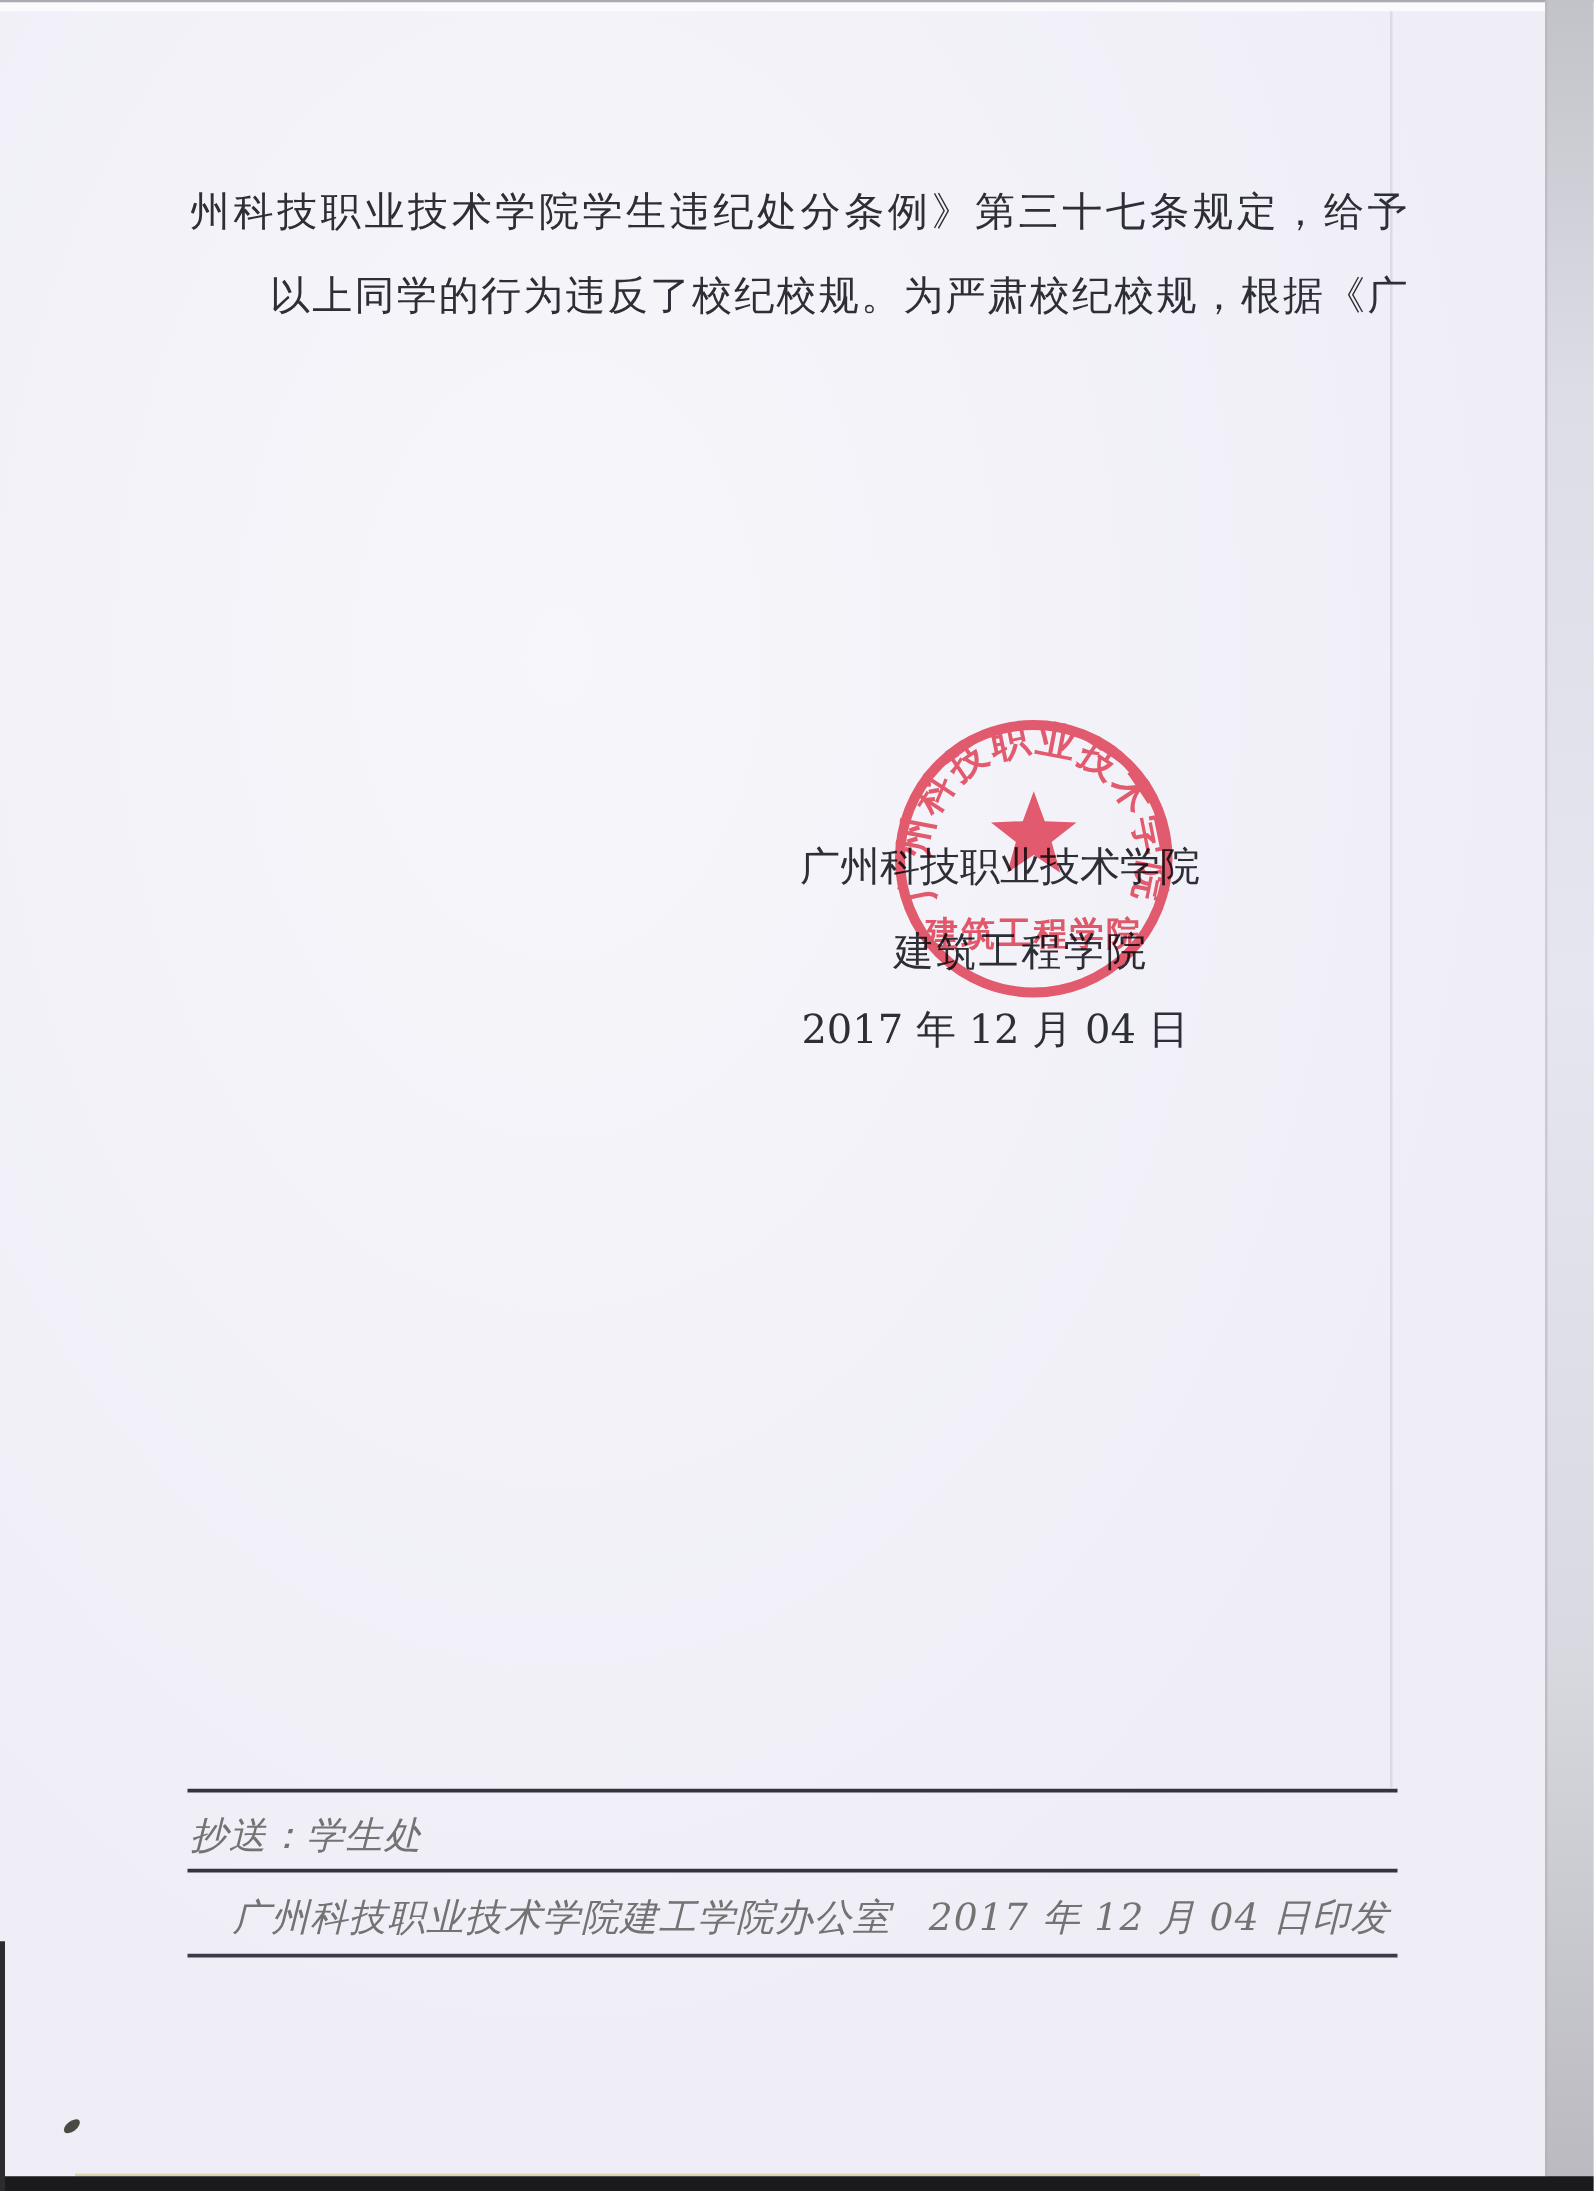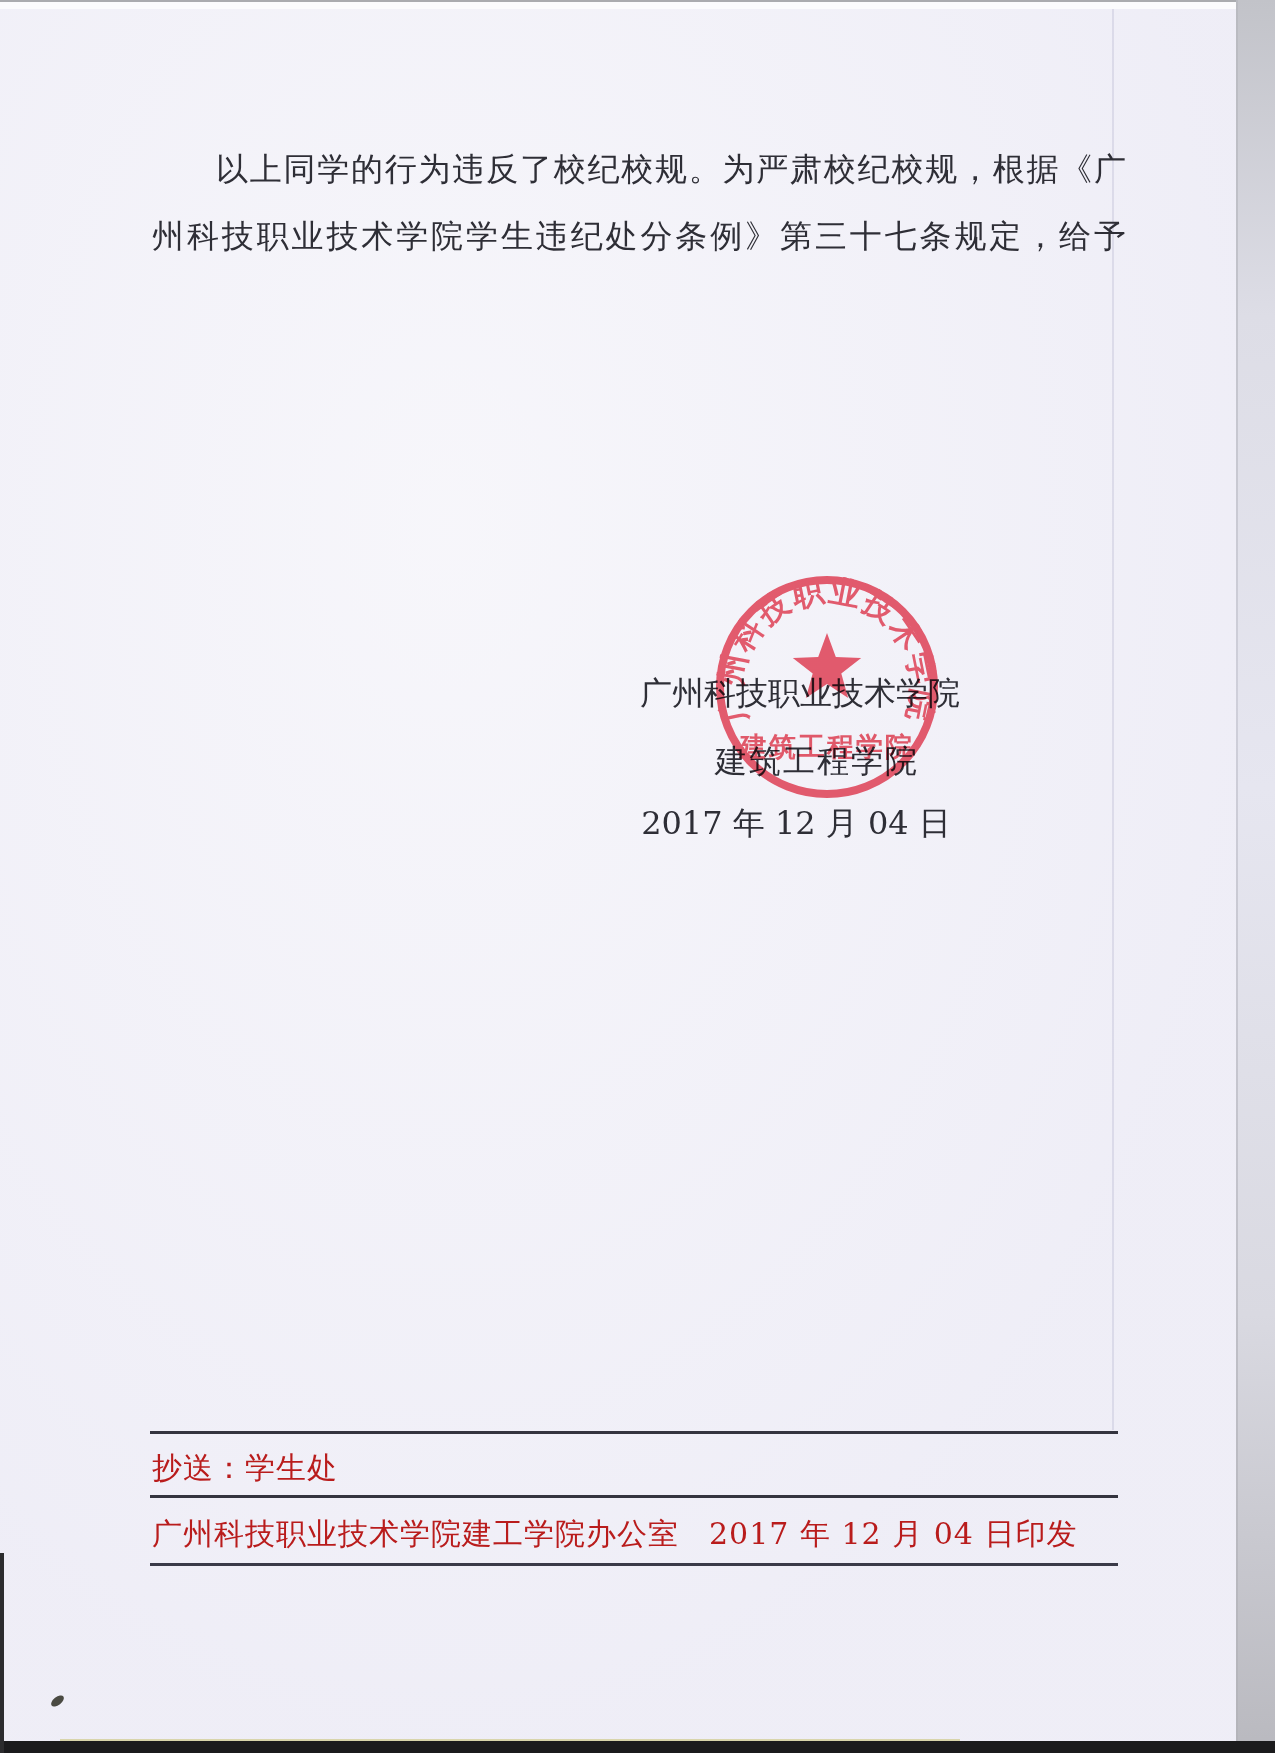--- a/index.html
+++ b/index.html
@@ -53,35 +53,35 @@
   }
   .seal text, .seal textPath{
     font-family:"DejaVu Sans","Liberation Sans",sans-serif;font-weight:bold;
   }
 
   
   .rule{position:absolute;left:150px;width:968px;height:3px;background:#34343f;}
   .rule-1{top:1431px;}
   .rule-2{top:1495px;}
   .rule-3{top:1563px;background:#3a3a48;}
-  .footer-line{position:absolute;left:152px;font-size:30px;letter-spacing:1px;white-space:nowrap;color:#b91c1c;}
+  .footer-line{position:absolute;left:152px;font-size:30px;letter-spacing:1px;white-space:nowrap;color:#737373;font-style:italic;}
   .footer-copy{top:1448px;}
-  .footer-issue{top:1514px;}
+  .footer-issue{top:1514px;margin-left:34px;}
   .footer-issue .gap{display:inline-block;width:30px;}
 </style>
 </head>
 <body>
 
 <div class="paper-tint"></div>
 <div class="crease"></div>
 
 <div class="doc-body">
   <div>
+    <div class="line jline">州科技职业技术学院学生违纪处分条例》第三十七条规定，给予</div>
     <div class="line jline indent">以上同学的行为违反了校纪校规。为严肃校纪校规，根据《广</div>
-    <div class="line jline">州科技职业技术学院学生违纪处分条例》第三十七条规定，给予</div>
   </div>
 </div>
 
 <div class="sig sig-org1">广州科技职业技术学院</div>
 <div class="sig sig-org2">建筑工程学院</div>
 <div class="sig sig-date">2017 年 12 月 04 日</div>
 
 <svg class="seal" viewBox="0 0 230 230">
   <circle cx="115" cy="115" r="107" fill="none" stroke="#ec5164" stroke-width="8"></circle>
   <polygon fill="#ec5164" points="115,61 123.8,84.9 149.2,85.9 129.3,101.6 136.2,126.1 115,112 93.8,126.1 100.7,101.6 80.8,85.9 106.2,84.9"></polygon>

